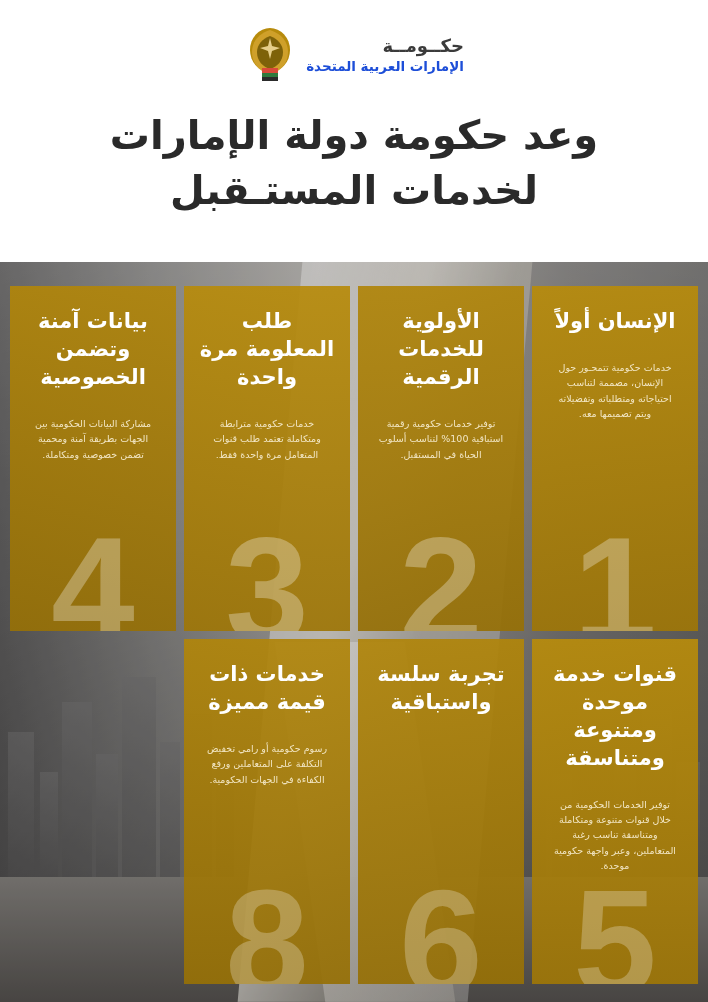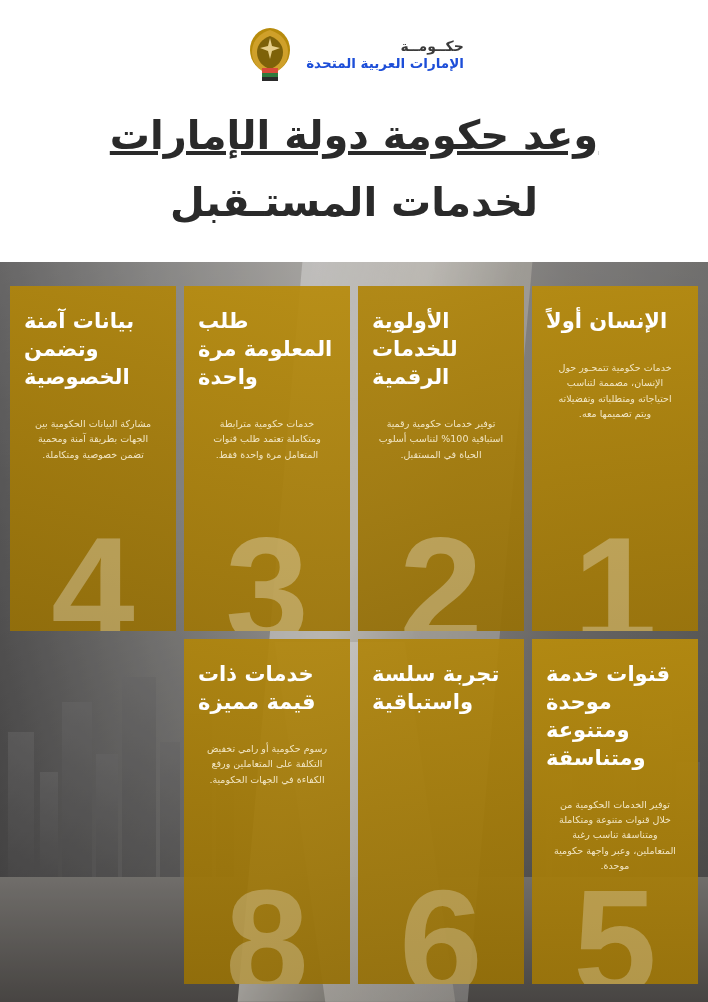--- a/index.html
+++ b/index.html
@@ -34,21 +34,21 @@
     width: 52px; height: 62px;
     position: relative;
   }
   .emblem svg { display: block; }
   .gov-text {
     text-align: right;
     line-height: 1.25;
     direction: rtl;
   }
   .gov-line1 {
-    font-size: 14px;
+    font-size: 18px;
     font-weight: bold;
     color: #3b3b3b;
     letter-spacing: 1px;
   }
   .gov-line2 {
     font-size: 13.5px;
     font-weight: bold;
     color: #1d4ed8;
   }
 
@@ -58,28 +58,27 @@
     direction: rtl;
     color: #2a2a2a;
     font-weight: bold;
     line-height: 1.18;
   }
   .main-title .l1 {
     display: block;
     font-size: 40px;
     letter-spacing: 1px;
     padding: 0 28px;
-    text-decoration: underline;
   }
   .main-title .l2 {
     display: block;
     font-size: 40px;
     letter-spacing: 6px;
     padding: 0 40px;
-    margin-top: 20px;
+    margin-top: 8px;
   }
 
   
   .photo-band {
     position: absolute;
     top: 262px; left: 0;
     width: 708px; height: 740px;
     overflow: hidden;
     background: #8e8e8e;
   }
@@ -147,21 +146,21 @@
     flex-direction: column;
   }
   .panel.alt {
     background: linear-gradient(to bottom, rgba(176,133,11,0.93), rgba(150,112,7,0.93));
   }
   .panel .p-title {
     color: #ffffff;
     font-weight: bold;
     font-size: 21px;
     line-height: 1.33;
-    text-align: left;
+    text-align: center;
     direction: rtl;
     letter-spacing: 0px;
   }
   .panel .p-body {
     margin-top: 24px;
     color: #f2e6c4;
     font-size: 9.5px;
     line-height: 1.62;
     text-align: center;
     direction: rtl;

